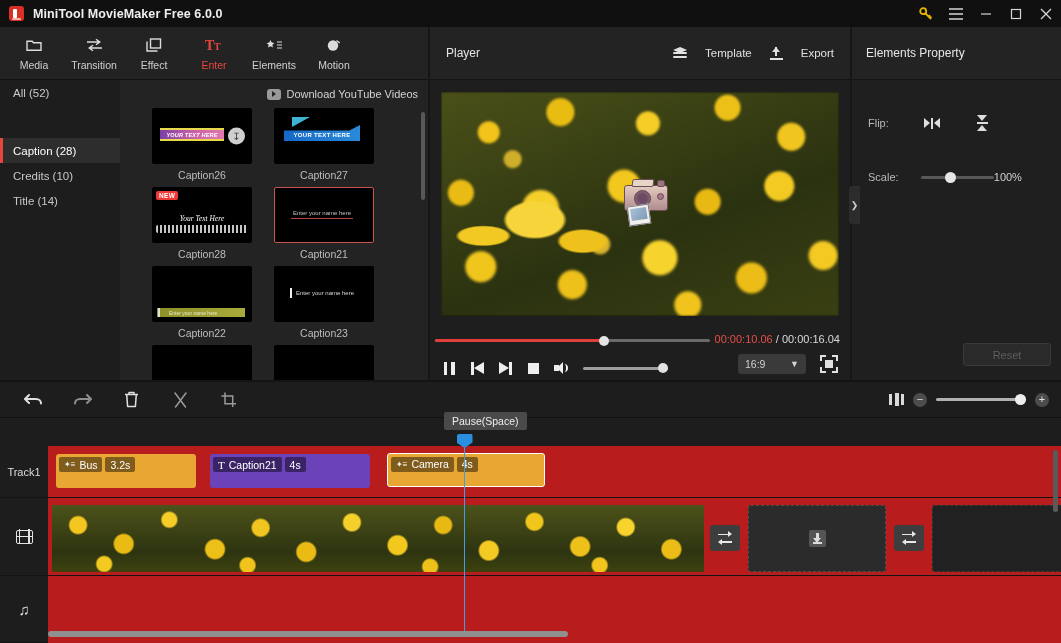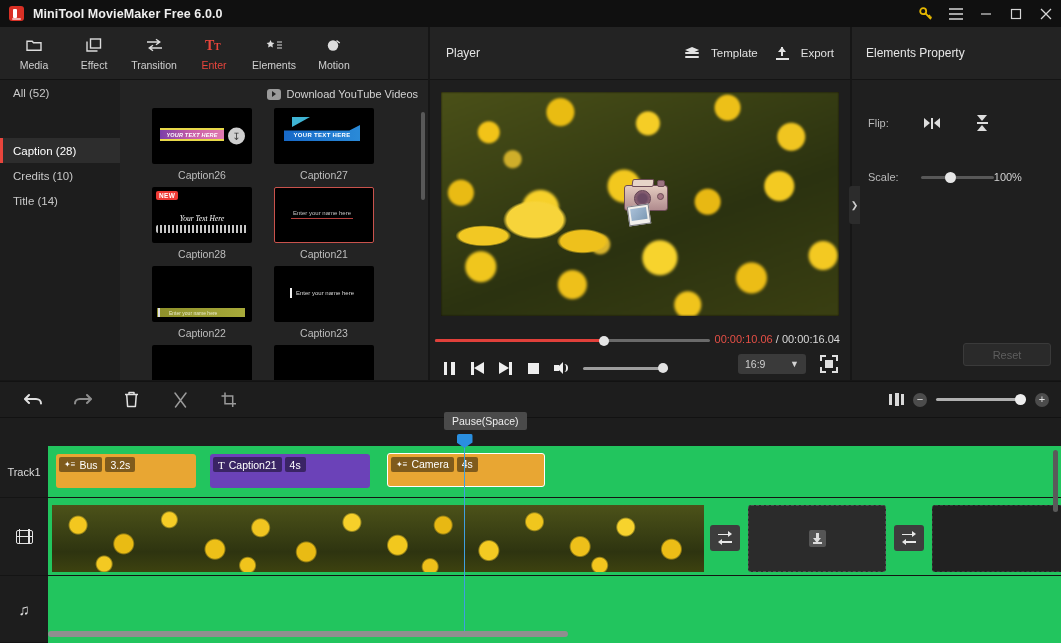--- a/index.html
+++ b/index.html
@@ -156,21 +156,21 @@
   .player {
     position:absolute; top:27px; left:430px; width:420px; height:353px;
     background:#1e1e1e;
   }
   .player-head {
     height:53px; background:#232323; display:flex; align-items:center;
     padding:0 16px; border-bottom:1px solid #141414;
   }
   .player-head .ph-title{ font-size:12px; color:#e4e4e4; }
   .ph-actions{ margin-left:auto; display:flex; align-items:center; gap:18px;}
-  .ph-act { display:flex; align-items:center; gap:12px; font-size:11.5px; color:#e0e0e0; cursor:default;}
+  .ph-act { display:flex; align-items:center; gap:18px; font-size:11.5px; color:#e0e0e0; cursor:default;}
   .stack-ico{ width:14px;height:12px;position:relative;}
   .stack-ico i{ position:absolute; left:0; width:14px; height:3.5px; background:#e2e2e2;
     transform: skewX(-0deg); border-radius:1px; display:block;}
   .stack-ico i:nth-child(1){top:0; clip-path:polygon(50% 0,100% 50%,50% 100%,0 50%);height:6px;}
   .stack-ico i:nth-child(2){top:5px;height:2px;}
   .stack-ico i:nth-child(3){top:8.5px;height:2px;}
   .exp-ico{ width:13px; height:13px; position:relative;}
   .exp-ico:before{content:"";position:absolute;left:5.5px;top:0;width:2px;height:9px;background:#e2e2e2;}
   .exp-ico:after{content:"";position:absolute;left:0;bottom:0;width:13px;height:2px;background:#e2e2e2;}
   .exp-arrow{position:absolute;left:2.5px;top:0;width:0;height:0;border-left:4px solid transparent;border-right:4px solid transparent;border-bottom:5px solid #e2e2e2;}
@@ -352,21 +352,21 @@
     display:flex;align-items:center;justify-content:center;color:#e2e2e2;font-size:11px;line-height:1;cursor:default;
   }
   .zslider{ position:relative; width:90px;height:3px;background:#b0b0b0;border-radius:2px;}
   .zslider .zk{ position:absolute; right:0; top:-4px; width:11px;height:11px;border-radius:50%;background:#ededed;}
 
   
   .tl-ruler{
     position:absolute; top:418px; left:0; width:1061px; height:28px; background:#1d1d1d;
   }
 
-  .tl-body{ position:absolute; top:446px; left:0; width:1061px; height:197px; background:#22c55e;}
+  .tl-body{ position:absolute; top:446px; left:0; width:1061px; height:197px; background:#b91c1c;}
   .tl-rail{ position:absolute; left:0; top:0; width:48px; height:197px; background:#1d1d1d; }
   .rail-cell{ height:55px; display:flex; align-items:center; justify-content:center; border-bottom:1px solid #141414;}
   .rail-cell.t1{ height:52px; font-size:11px; color:#dcdcdc;}
   .rail-cell.t2{ height:78px;}
   .rail-cell.t3{ height:67px;}
   .film-ico{ width:17px;height:14px;border:1.7px solid #e3e3e3;border-radius:2px;position:relative;}
   .film-ico:before{content:"";position:absolute;left:2px;top:-1.7px;bottom:-1.7px;width:1.7px;background:#e3e3e3;}
   .film-ico:after{content:"";position:absolute;right:2px;top:-1.7px;bottom:-1.7px;width:1.7px;background:#e3e3e3;}
   .film-mid{position:absolute;left:0;right:0;top:5px;height:1.7px;background:#e3e3e3;}
   .music-ico{ font-size:15px; color:#e3e3e3;}
@@ -496,34 +496,34 @@
     <div class="tool">
       <span class="ti">
         <svg width="16" height="14" viewBox="0 0 16 14">
             <path d="M1 3.2h5.2l1.3 1.6H15v7.5H1z" fill="none" stroke="#dcdcdc" stroke-width="1.4"></path>
           </svg>
       </span>
       <span class="tl">Media</span>
     </div>
     <div class="tool">
       <span class="ti">
+        <svg width="17" height="14" viewBox="0 0 17 14">
+            <path d="M1 4h12M10 1.2 13.8 4 10 6.8M16 10H4M7 7.2 3.2 10 7 12.8" fill="none" stroke="#dcdcdc" stroke-width="1.4"></path>
+          </svg>
+      </span>
+      <span class="tl">Transition</span>
+    </div>
+    <div class="tool">
+      <span class="ti">
         <svg width="16" height="14" viewBox="0 0 16 14">
             <rect x="4.5" y="1" width="10" height="9" fill="none" stroke="#dcdcdc" stroke-width="1.4"></rect>
             <path d="M11.5 13H1V3.5" fill="none" stroke="#dcdcdc" stroke-width="1.4"></path>
           </svg>
       </span>
       <span class="tl">Effect</span>
-    </div>
-    <div class="tool">
-      <span class="ti">
-        <svg width="17" height="14" viewBox="0 0 17 14">
-            <path d="M1 4h12M10 1.2 13.8 4 10 6.8M16 10H4M7 7.2 3.2 10 7 12.8" fill="none" stroke="#dcdcdc" stroke-width="1.4"></path>
-          </svg>
-      </span>
-      <span class="tl">Transition</span>
     </div>
     <div class="tool active">
       <span class="ti">
         <svg width="18" height="14" viewBox="0 0 18 14">
             <text x="0" y="12" font-family="Liberation Serif, serif" font-size="14" font-weight="bold" fill="#e8453c">T</text>
             <text x="9" y="12" font-family="Liberation Serif, serif" font-size="10" font-weight="bold" fill="#e8453c">T</text>
           </svg>
       </span>
       <span class="tl">Enter</span>
     </div>

